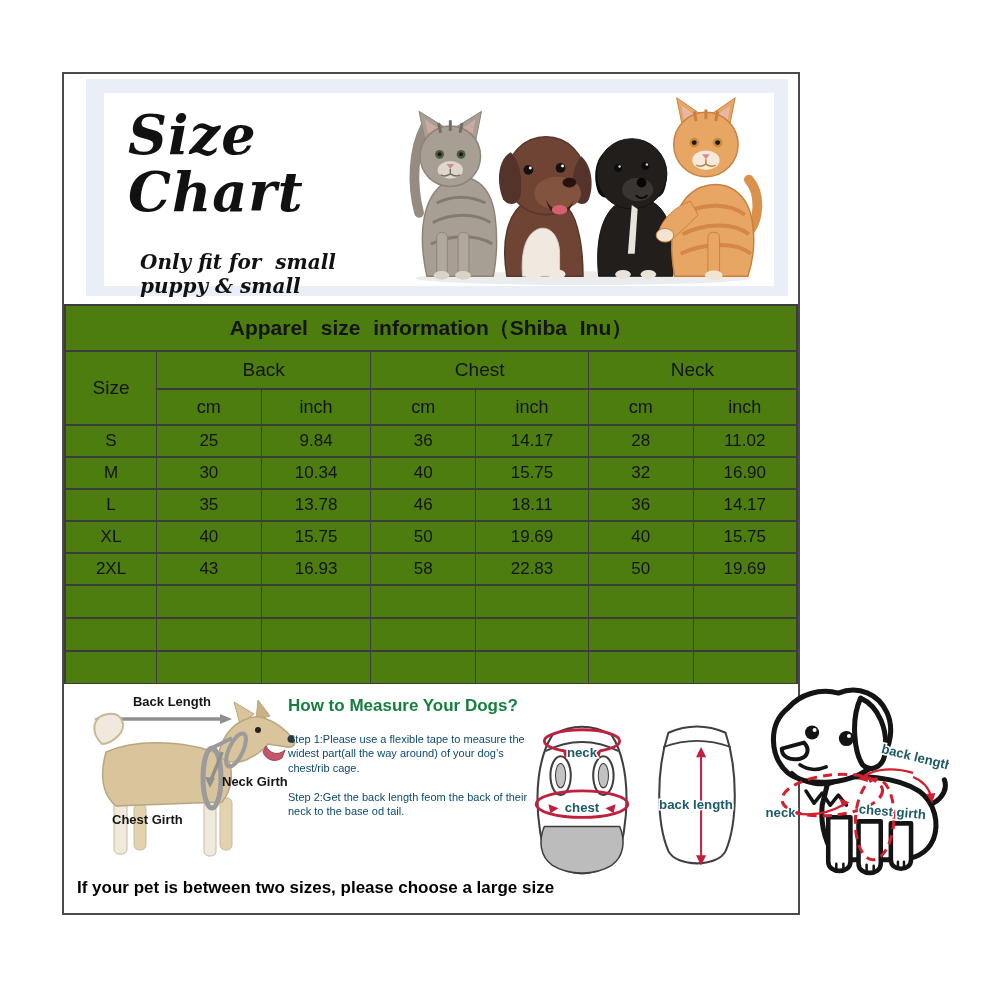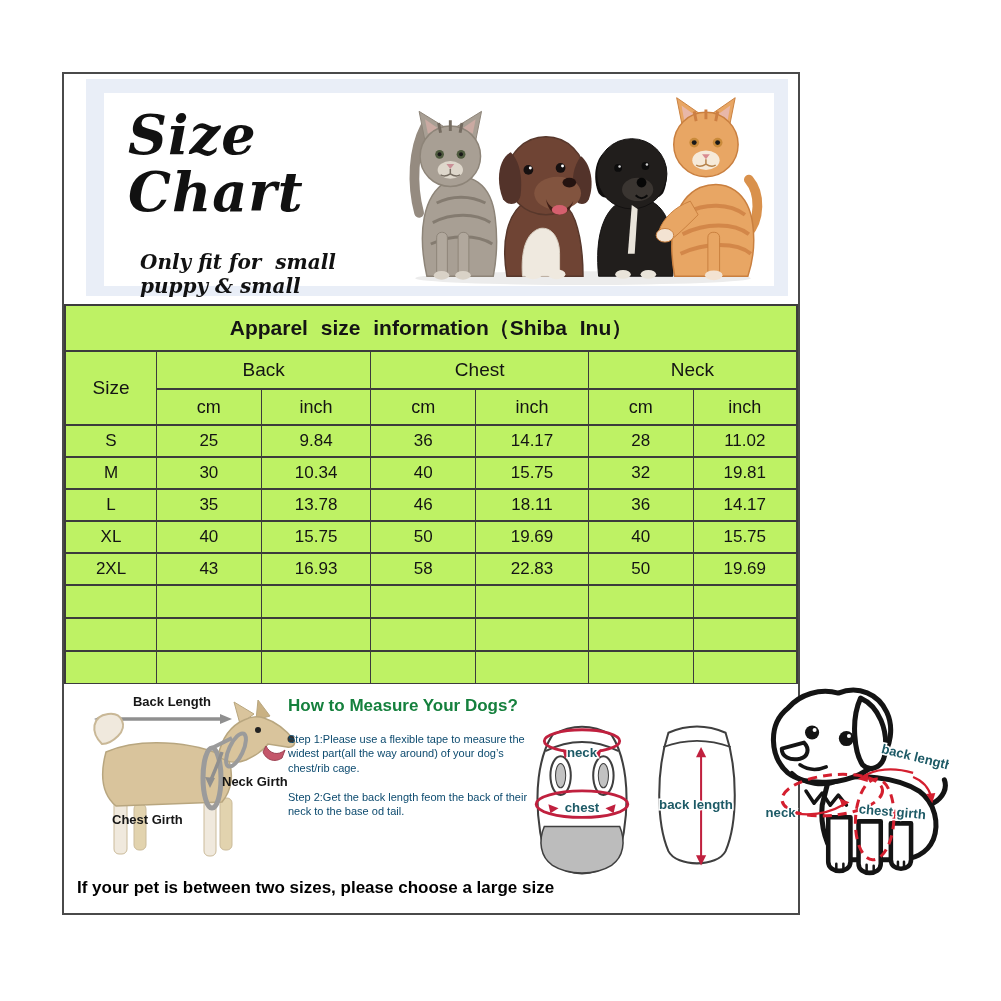--- a/index.html
+++ b/index.html
@@ -18,21 +18,21 @@
   .hero-title{font-family:"DejaVu Serif","Liberation Serif",serif;font-style:italic;
               font-weight:bold;font-size:54px;letter-spacing:1px;line-height:1.05;}
   .hero-sub{font-family:"DejaVu Serif","Liberation Serif",serif;font-style:italic;
             font-weight:bold;font-size:20px;margin-left:12px;}
   .hero-sub.l1{margin-top:30px;}
   .hero-sub.l2{margin-top:22px;}
   .hero-photo{width:382px;flex:0 0 auto;display:flex;align-items:flex-end;justify-content:center;}
 
   
   .size-table{position:absolute;top:230px;left:0;width:100%;height:380px;
-              border-collapse:collapse;table-layout:fixed;background:#bef264;
+              border-collapse:collapse;table-layout:fixed;background:#4d7c0f;
               border:2px solid #3c3c3c;}
   .size-table td{border:1px solid #3c3c3c;text-align:center;vertical-align:middle;
                  color:#141414;padding:0;overflow:hidden;}
   .size-table tr{border-top:2px solid #3c3c3c;border-bottom:2px solid #3c3c3c;}
   .t-title td{font-size:21px;font-weight:bold;word-spacing:7px;height:44px;
               border-bottom:2px solid #3c3c3c;}
   .t-group td{font-size:19px;height:36px;}
   .t-units td{font-size:18px;height:34px;}
   .t-data td{font-size:17px;height:30px;}
   .t-empty td{height:31px;}
@@ -194,21 +194,21 @@
         <td>28</td>
         <td>11.02</td>
       </tr>
       <tr class="t-data">
         <td>M</td>
         <td>30</td>
         <td>10.34</td>
         <td>40</td>
         <td>15.75</td>
         <td>32</td>
-        <td>19.81</td>
+        <td>16.90</td>
       </tr>
       <tr class="t-data">
         <td>L</td>
         <td>35</td>
         <td>13.78</td>
         <td>46</td>
         <td>18.11</td>
         <td>36</td>
         <td>14.17</td>
       </tr>

